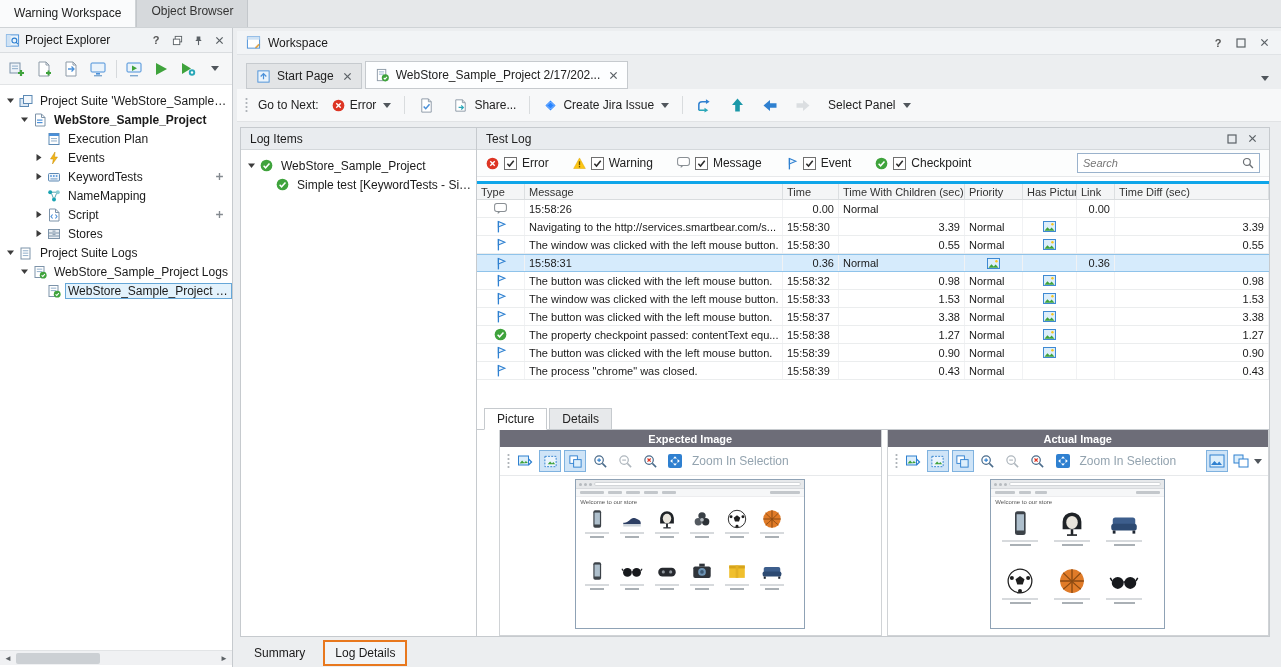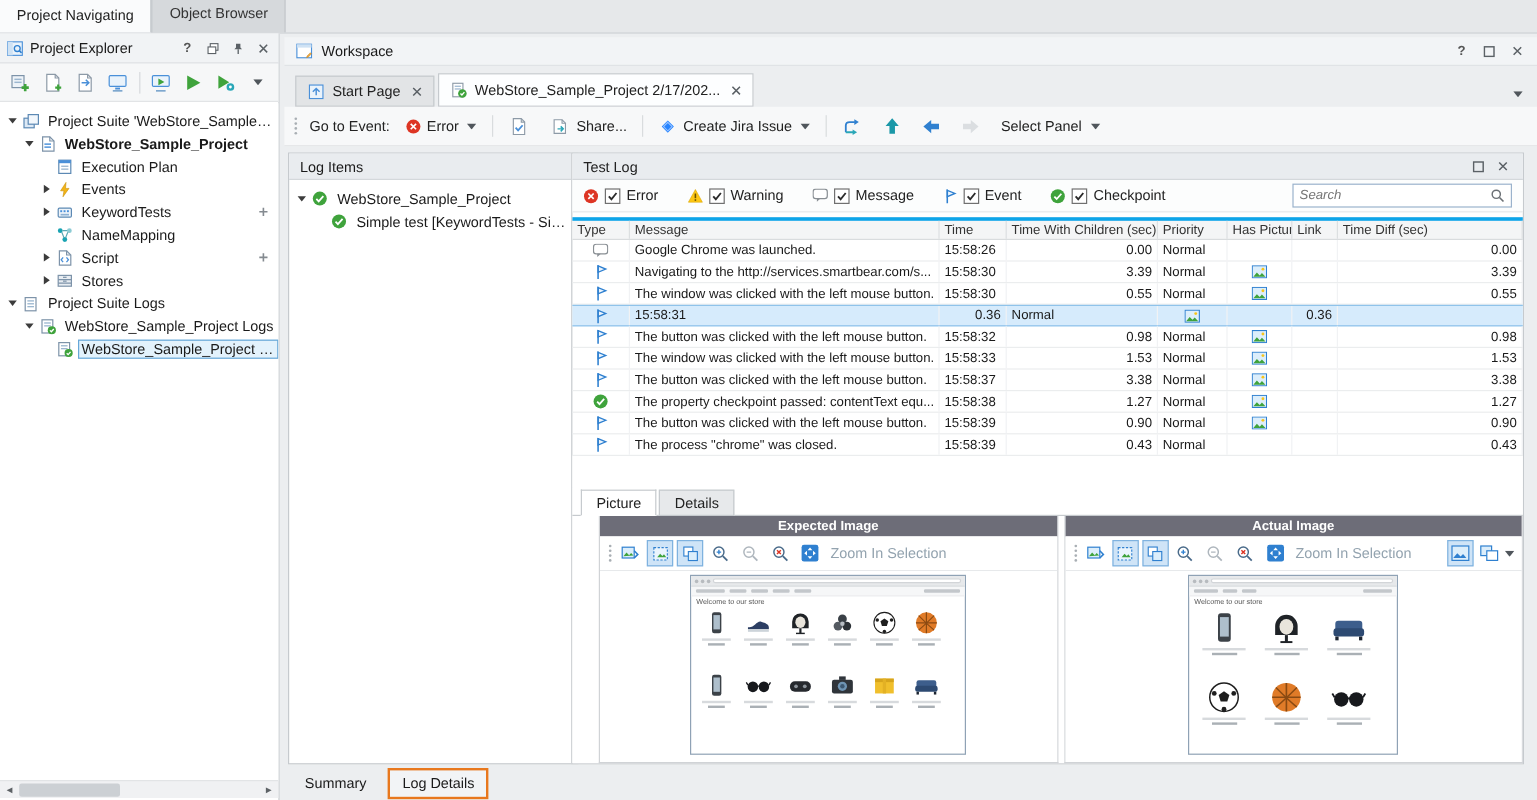--- a/index.html
+++ b/index.html
@@ -111,21 +111,21 @@
 
 #bottom-tabs{position:absolute;left:237px;top:639px;width:1044px;height:28px;background:#eceef0;display:flex;align-items:center;padding-left:7px;gap:8px}
 .bottom-tab{padding:4px 10px;color:#1a1a1a}
 .bottom-tab.highlight{border:2px solid #e8781e;background:#f2f4f6}
 </style>
 </head>
 <body>
 
 <div id="top-tabs">
   <div class="top-tab active">
-      <span>Project Navigating</span>
+      <span>Warning Workspace</span>
     </div>
   <div class="top-tab inactive">
       <span>Object Browser</span>
     </div>
 </div>
 
 <div id="left-panel">
   <div id="pe-header" class="panel-header" style="height:25px">
     <span>
         <svg width="15" height="15" viewBox="0 0 16 16">
@@ -494,21 +494,21 @@
 
 <div id="main-toolbar">
   <span>
       <svg width="5" height="16" viewBox="0 0 5 16">
         <circle cx="2.5" cy="2" r="1.1" fill="#a9afb4"></circle>
         <circle cx="2.5" cy="6" r="1.1" fill="#a9afb4"></circle>
         <circle cx="2.5" cy="10" r="1.1" fill="#a9afb4"></circle>
         <circle cx="2.5" cy="14" r="1.1" fill="#a9afb4"></circle>
       </svg>
     </span>
-  <span>Go to Event:</span>
+  <span>Go to Next:</span>
   <button class="tbtn">
     <span>
         <svg width="13" height="13" viewBox="0 0 14 14">
           <circle cx="7" cy="7" r="6.3" fill="#dd3524"></circle>
           <path d="M4.6 4.6l4.8 4.8M9.4 4.6L4.6 9.4" stroke="#fff" stroke-width="1.5"></path>
         </svg>
       </span>
     <span>Error</span>
     <span class="caret">
         <span>
@@ -749,21 +749,20 @@
         <div>Time Diff (sec)</div>
       </div>
     <div id="lg-body">
         <div class="lg-row">
           <div class="c-type">
             <svg width="13" height="12" viewBox="0 0 14 13">
               <rect x=".6" y=".6" width="12.8" height="8.6" rx="2.4" fill="#fff" stroke="#898f94" stroke-width="1.1"></rect>
               <path d="M4 9.2V12l3.2-2.8z" fill="#898f94"></path>
             </svg>
           </div>
-          <div class="c-msg">Google Chrome was launched.</div>
           <div>15:58:26</div>
           <div class="num">0.00</div>
           <div>Normal</div>
           <div class="c-pic"></div>
           <div></div>
           <div class="num">0.00</div>
         </div>
         <div class="lg-row">
           <div class="c-type">
             <svg width="12" height="13" viewBox="0 0 12 13">

